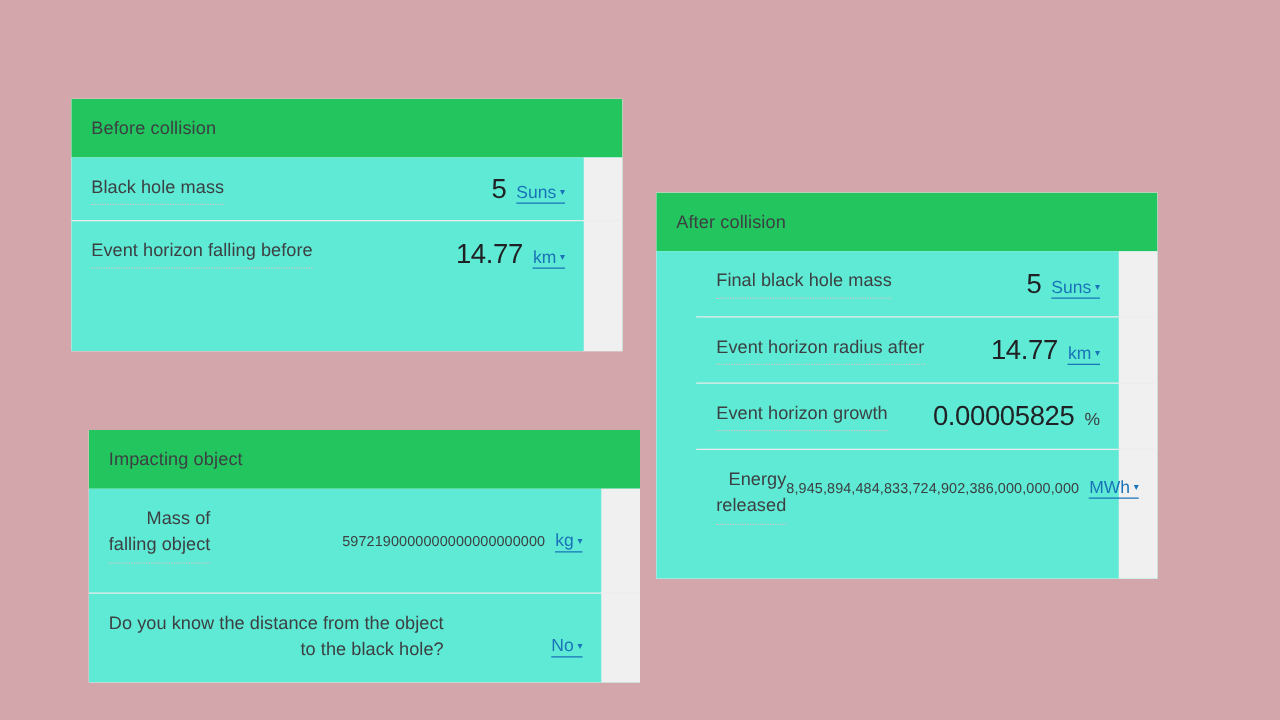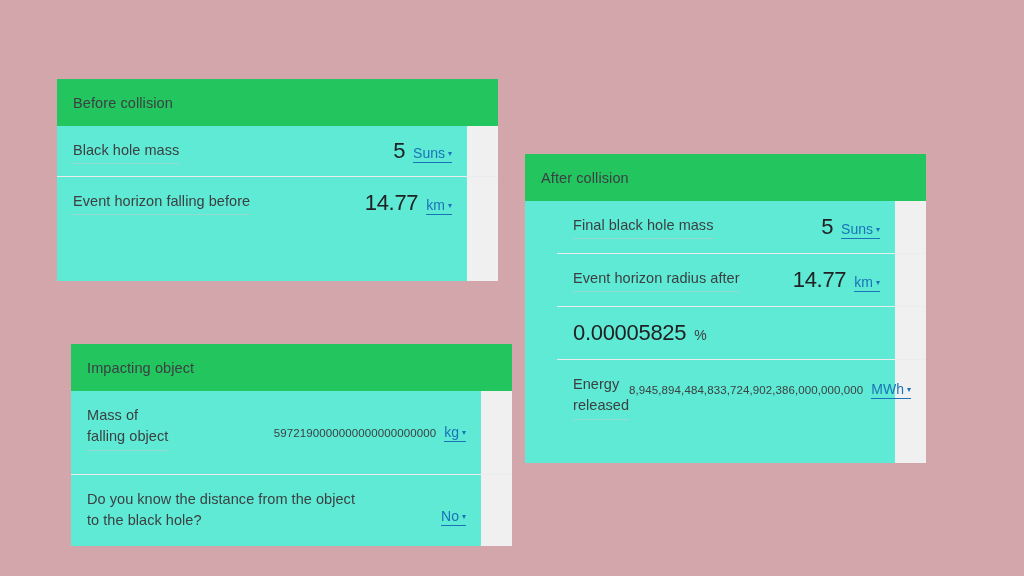--- a/index.html
+++ b/index.html
@@ -120,20 +120,21 @@
   #card-impacting .row.two-line { height: 84px; align-items: center; }
 
   #card-after       { left: 525px; top: 154px; width: 401px; }
   #card-after .card-body { height: 262px; padding-left: 32px; }
   #card-after .row  { height: 53px; }
   #card-after .row.two-line { height: 59px; }
 
   .label-multiline {
     white-space: pre-line;
     line-height: 21px;
+    text-align: right;
   }
 </style>
 </head>
 <body>
 
 <div class="card" id="card-before">
   <div class="card-header">Before collision</div>
   <div class="card-body">
     <div class="scroll-gutter"></div>
 
@@ -194,20 +195,21 @@
 
     <div class="row">
       <span class="row-label">Event horizon radius after</span>
       <span class="row-right">
         <span class="value">14.77</span>
         <span class="unit"><span>km</span><span class="caret">▾</span></span>
       </span>
     </div>
 
     <div class="row">
+      <span class="row-label">Event horizon growth</span>
       <span class="row-right">
         <span class="value">0.00005825</span>
         <span class="unit plain">%</span>
       </span>
     </div>
 
     <div class="row two-line">
       <span class="row-label label-multiline">Energy
 released</span>
       <span class="row-right">

